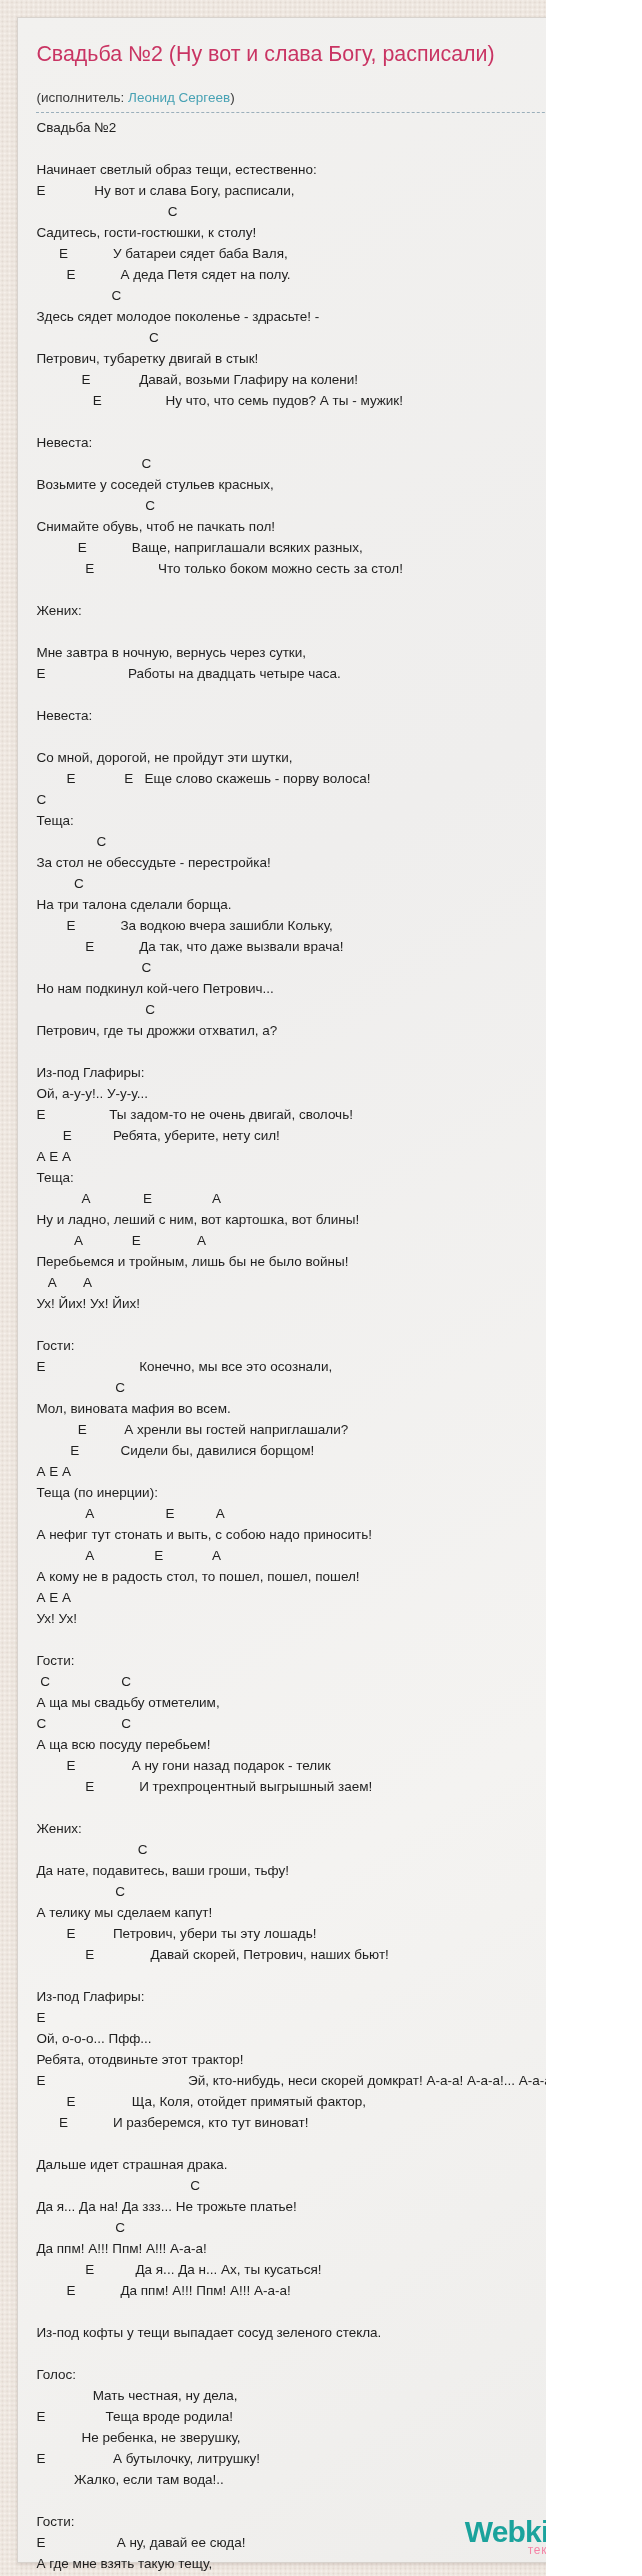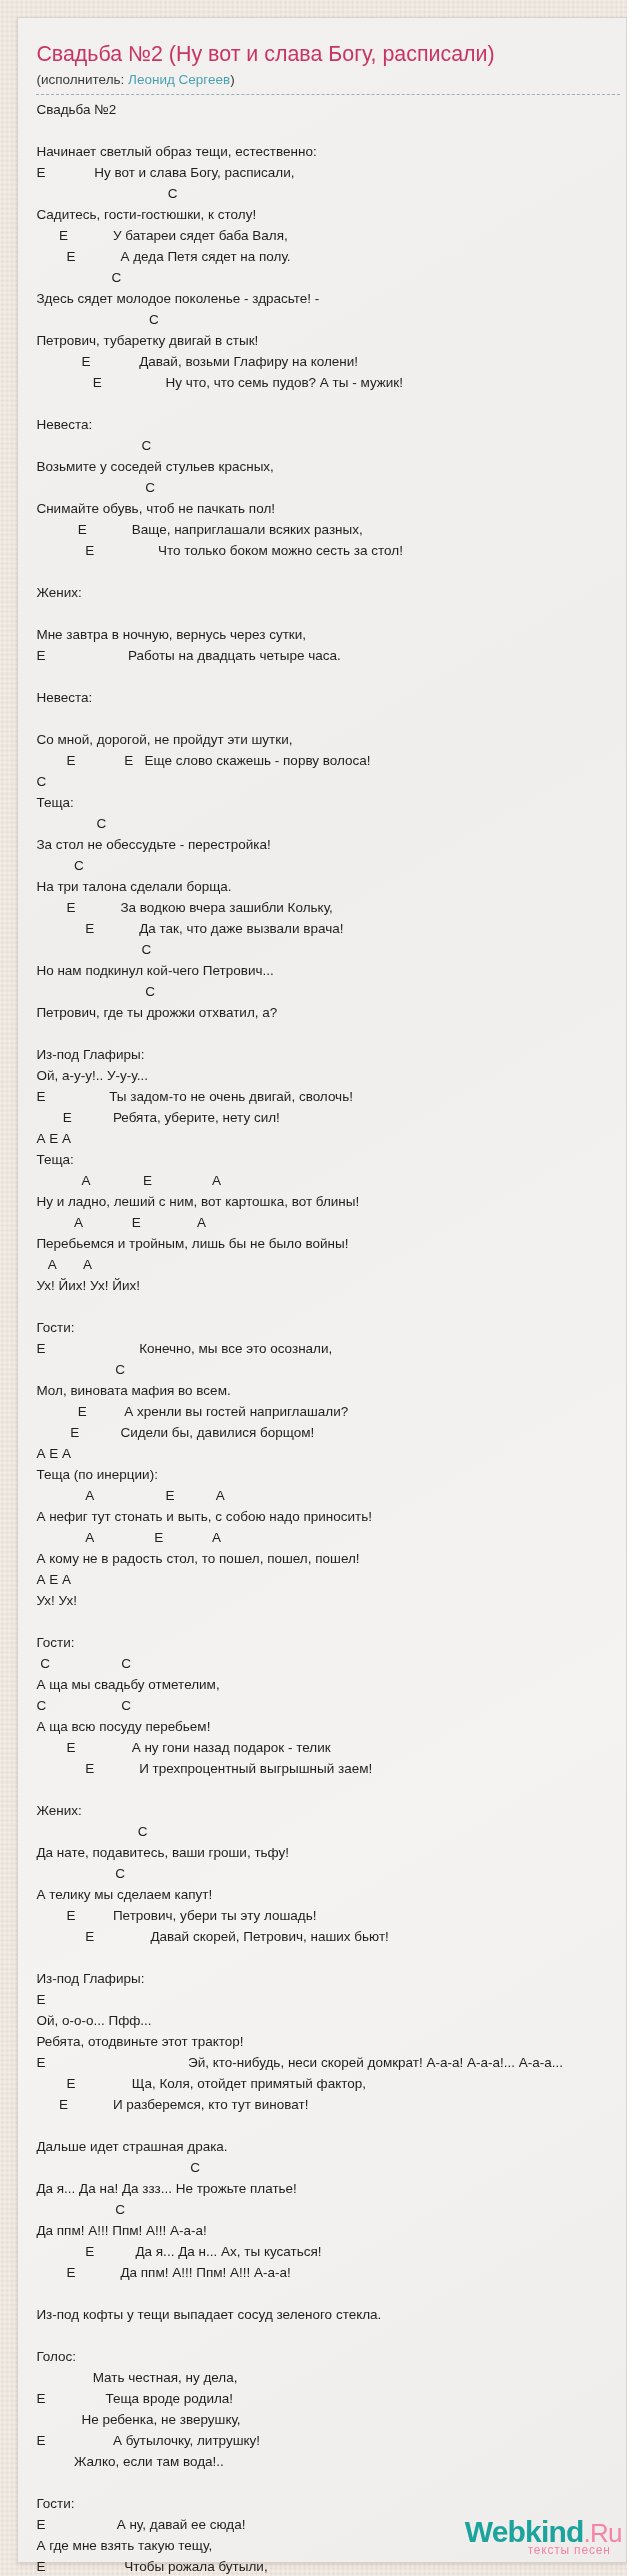--- a/index.html
+++ b/index.html
@@ -1,43 +1,44 @@
 <!DOCTYPE html>
 <html style="font-size:12.7px"><head>
 <meta charset="utf-8">
 <style>
   html,body{margin:0;padding:0;}
   .page{
     position:relative;
-    width:627px;height:2576px;
+    width:519px;height:2576px;
     background-color:#eee7e0;
     background-image:
       radial-gradient(#e2d8d0 0.8px, transparent 1.1px),
       radial-gradient(#f8f3ee 0.8px, transparent 1.1px);
     background-size:4.8px 4.8px;
     background-position:0 0,2.4px 2.4px;
     font-family:"Liberation Sans",sans-serif;
     overflow:hidden;
+    padding-left:27px;
   }
   .card{
     position:absolute;left:17.4px;top:16.6px;
     width:608px;height:2544px;
     background:linear-gradient(150deg,#f2f1ef 0%,#efeeed 35%,#f4f3f1 70%,#eeedeb 100%);
     border:0.8px solid #d8d3ce;
     box-shadow:0 1.6px 4px rgba(120,100,90,.18);
   }
   .content{padding:24.6px 0 0 18px;}
   .page-title{
     margin:0;
     font-size:21.4px;font-weight:400;
     color:#c93463;
     letter-spacing:0;
   }
   .artist-line{
-    margin:5px 0 0;
+    margin:23px 0 0;
     font-size:13.5px;color:#3a3a3a;
   }
   .artist-link{color:#48a2b4;text-decoration:none;cursor:pointer;}
   .sep{
     margin:7.1px 6.3px 0 0;
     border-bottom:0.8px dashed #9bafbb;
     height:0;
   }
   .lyrics{
     margin:4px 0 0;

